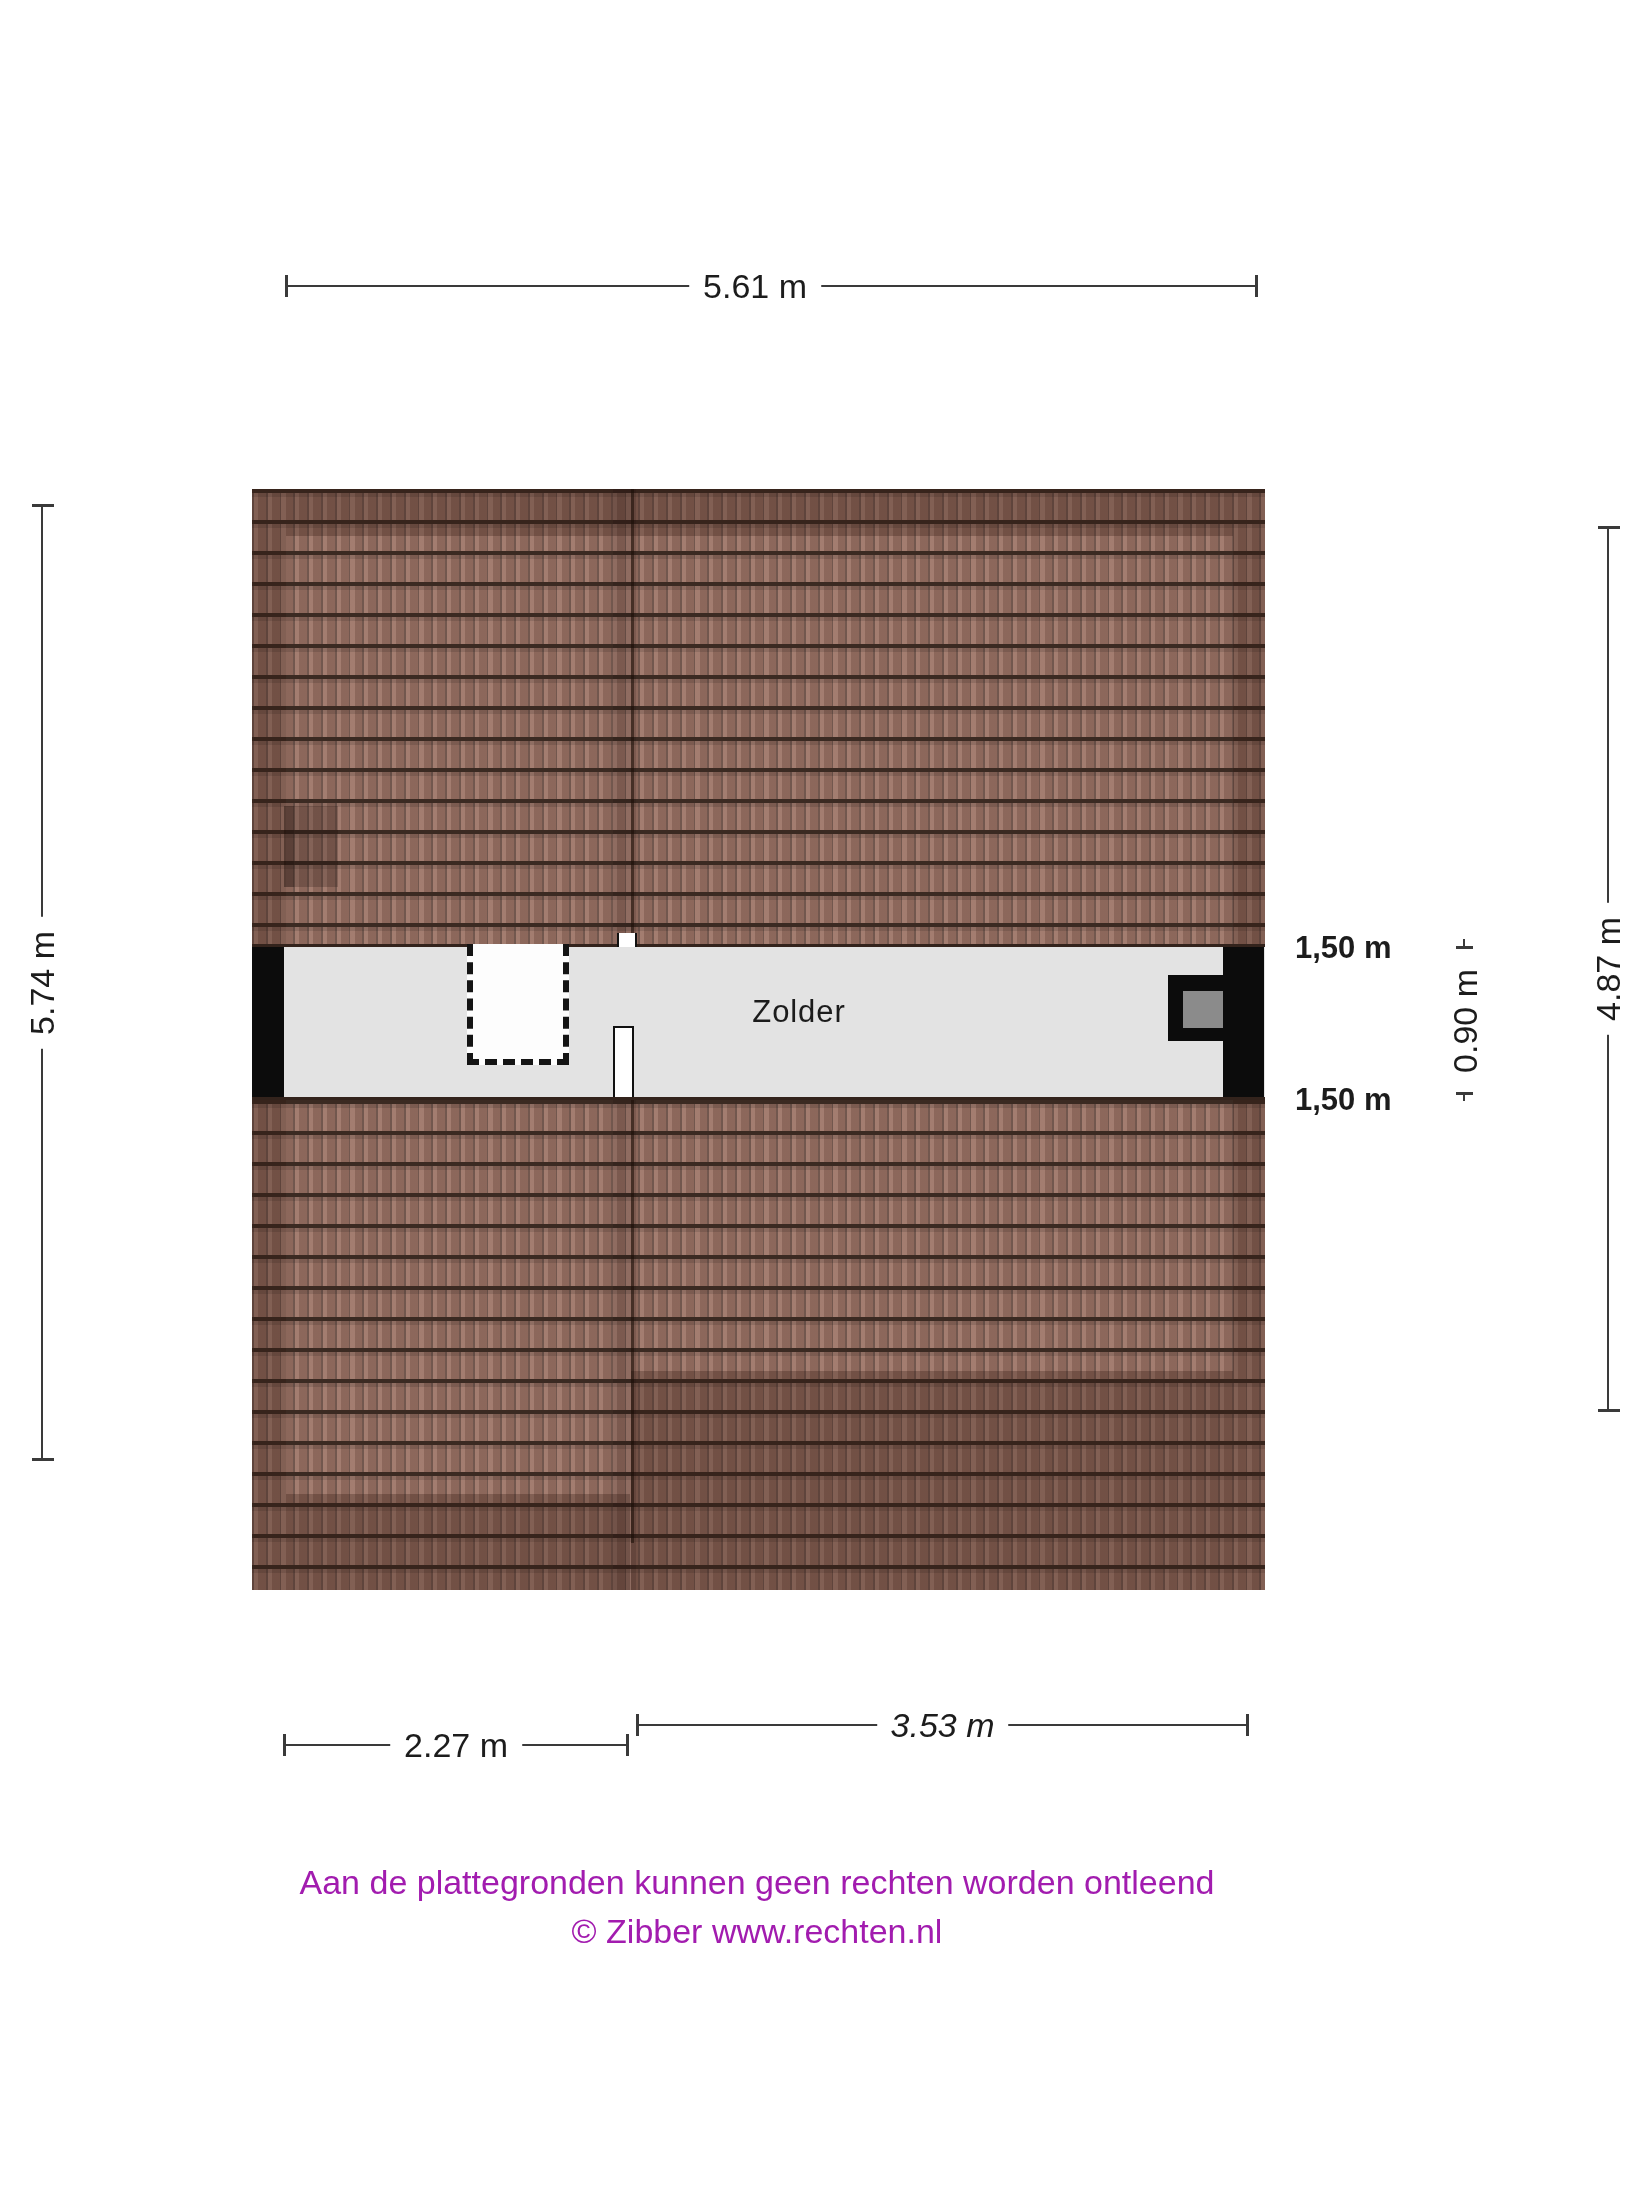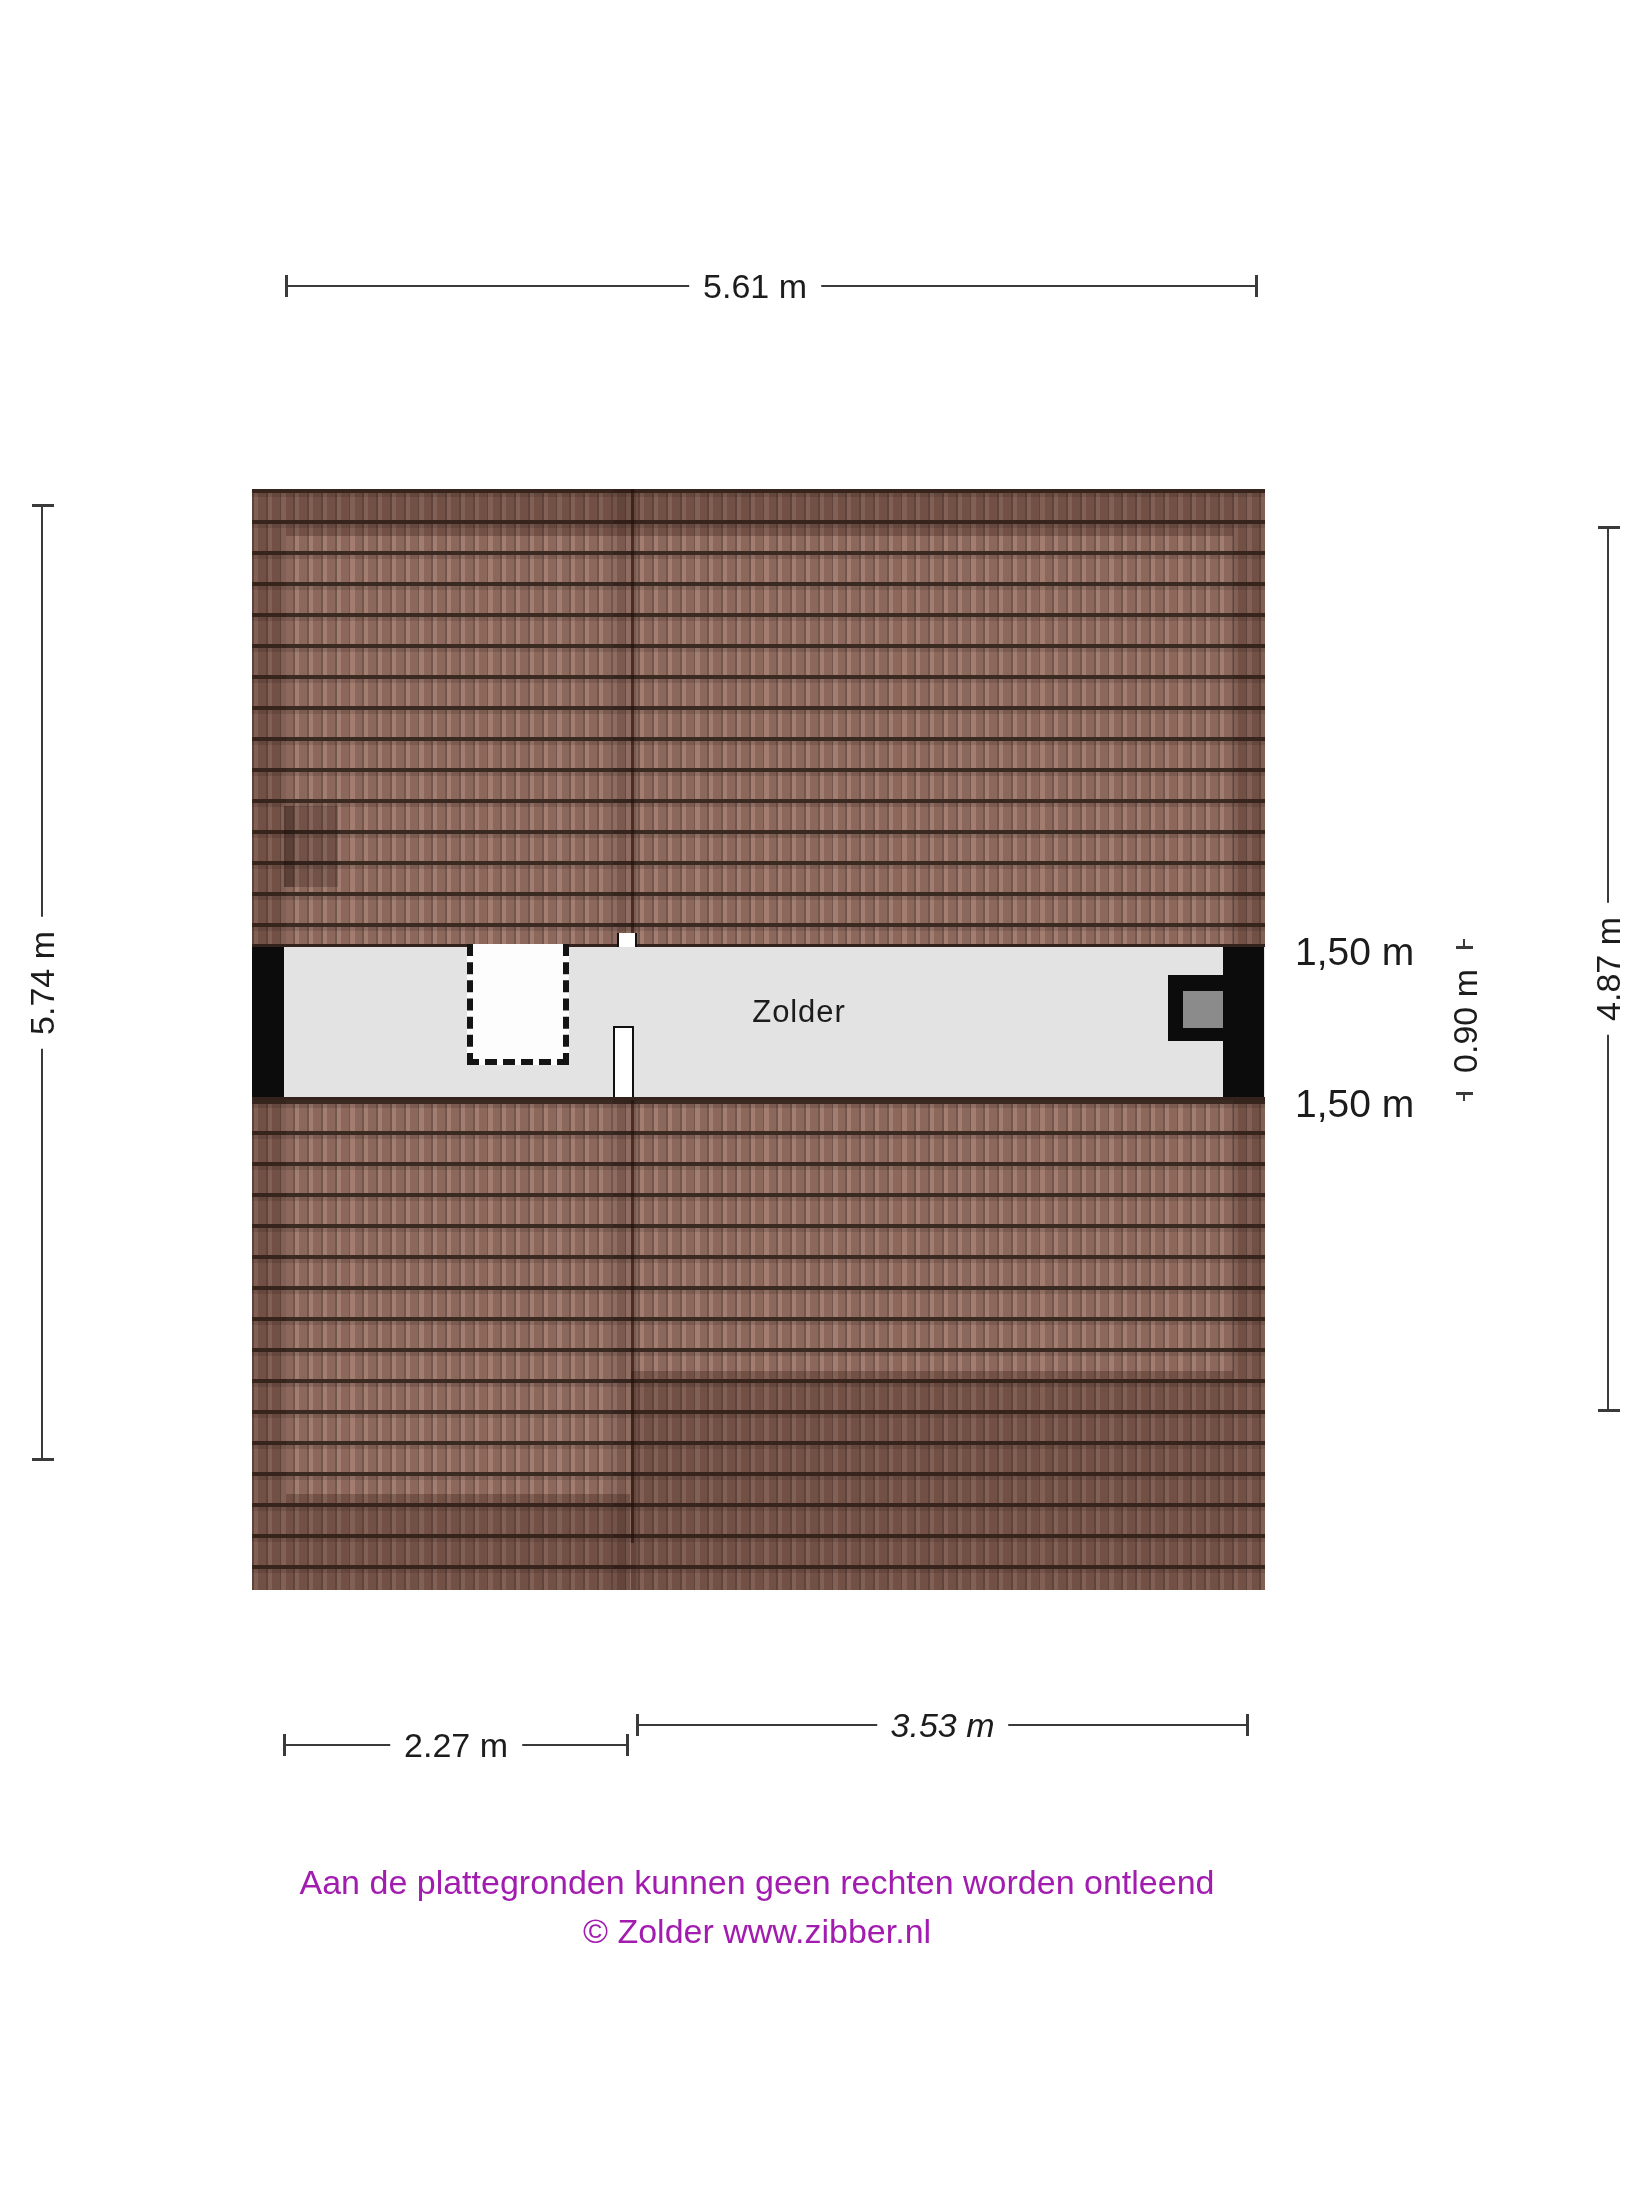--- a/index.html
+++ b/index.html
@@ -72,21 +72,21 @@
     background:var(--page-bg);padding:1.7px 13.8px;font-size:34px;white-space:nowrap;
   }
   .vdim{position:absolute;width:0;border-left:2.6px solid var(--dim-line);}
   .vdim::before,.vdim::after{content:"";position:absolute;height:2.6px;width:22.4px;left:-11.2px;background:var(--dim-line);}
   .vdim::before{top:-0.9px;}
   .vdim::after{bottom:-0.9px;}
   .vdim .dim-label{
     position:absolute;left:-0.9px;transform:translate(-50%,-50%) rotate(-90deg);
     background:var(--page-bg);padding:1.7px 13.8px;font-size:34px;white-space:nowrap;
   }
-  .float-label{position:absolute;font-size:39px;white-space:nowrap;}
+  .float-label{position:absolute;font-size:31px;white-space:nowrap;font-weight:bold;}
   .rot-label{position:absolute;transform:translate(-50%,-50%) rotate(-90deg);font-size:34px;white-space:nowrap;}
 
   .mini-tick{position:absolute;width:17px;height:2.6px;background:var(--dim-line);}
   .mini-tick::after{content:"";position:absolute;left:6.9px;width:2.6px;height:6.9px;background:var(--dim-line);}
   .mini-tick.up::after{top:-6.9px;}
   .mini-tick.down::after{bottom:-6.9px;}
 
   
   .footer-line{position:absolute;left:757px;transform:translateX(-50%);font-size:34px;white-space:nowrap;color:#a21caf;}
 </style>
@@ -146,14 +146,14 @@
 <div class="rot-label" style="left:1465px;top:1021px;">0.90 m</div>
 
 <div class="hdim" style="left:284px;top:1744px;width:344px;">
   <span class="dim-label" style="left:50%;">2.27 m</span>
 </div>
 <div class="hdim" style="left:637px;top:1724px;width:611px;font-style:italic;">
   <span class="dim-label" style="left:50%;">3.53 m</span>
 </div>
 
 <div class="footer-line" style="top:1863px;">Aan de plattegronden kunnen geen rechten worden ontleend</div>
-<div class="footer-line" style="top:1912px;">© Zolder www.zibber.nl</div>
+<div class="footer-line" style="top:1912px;">© Zibber www.rechten.nl</div>
 
 
 </body></html>

